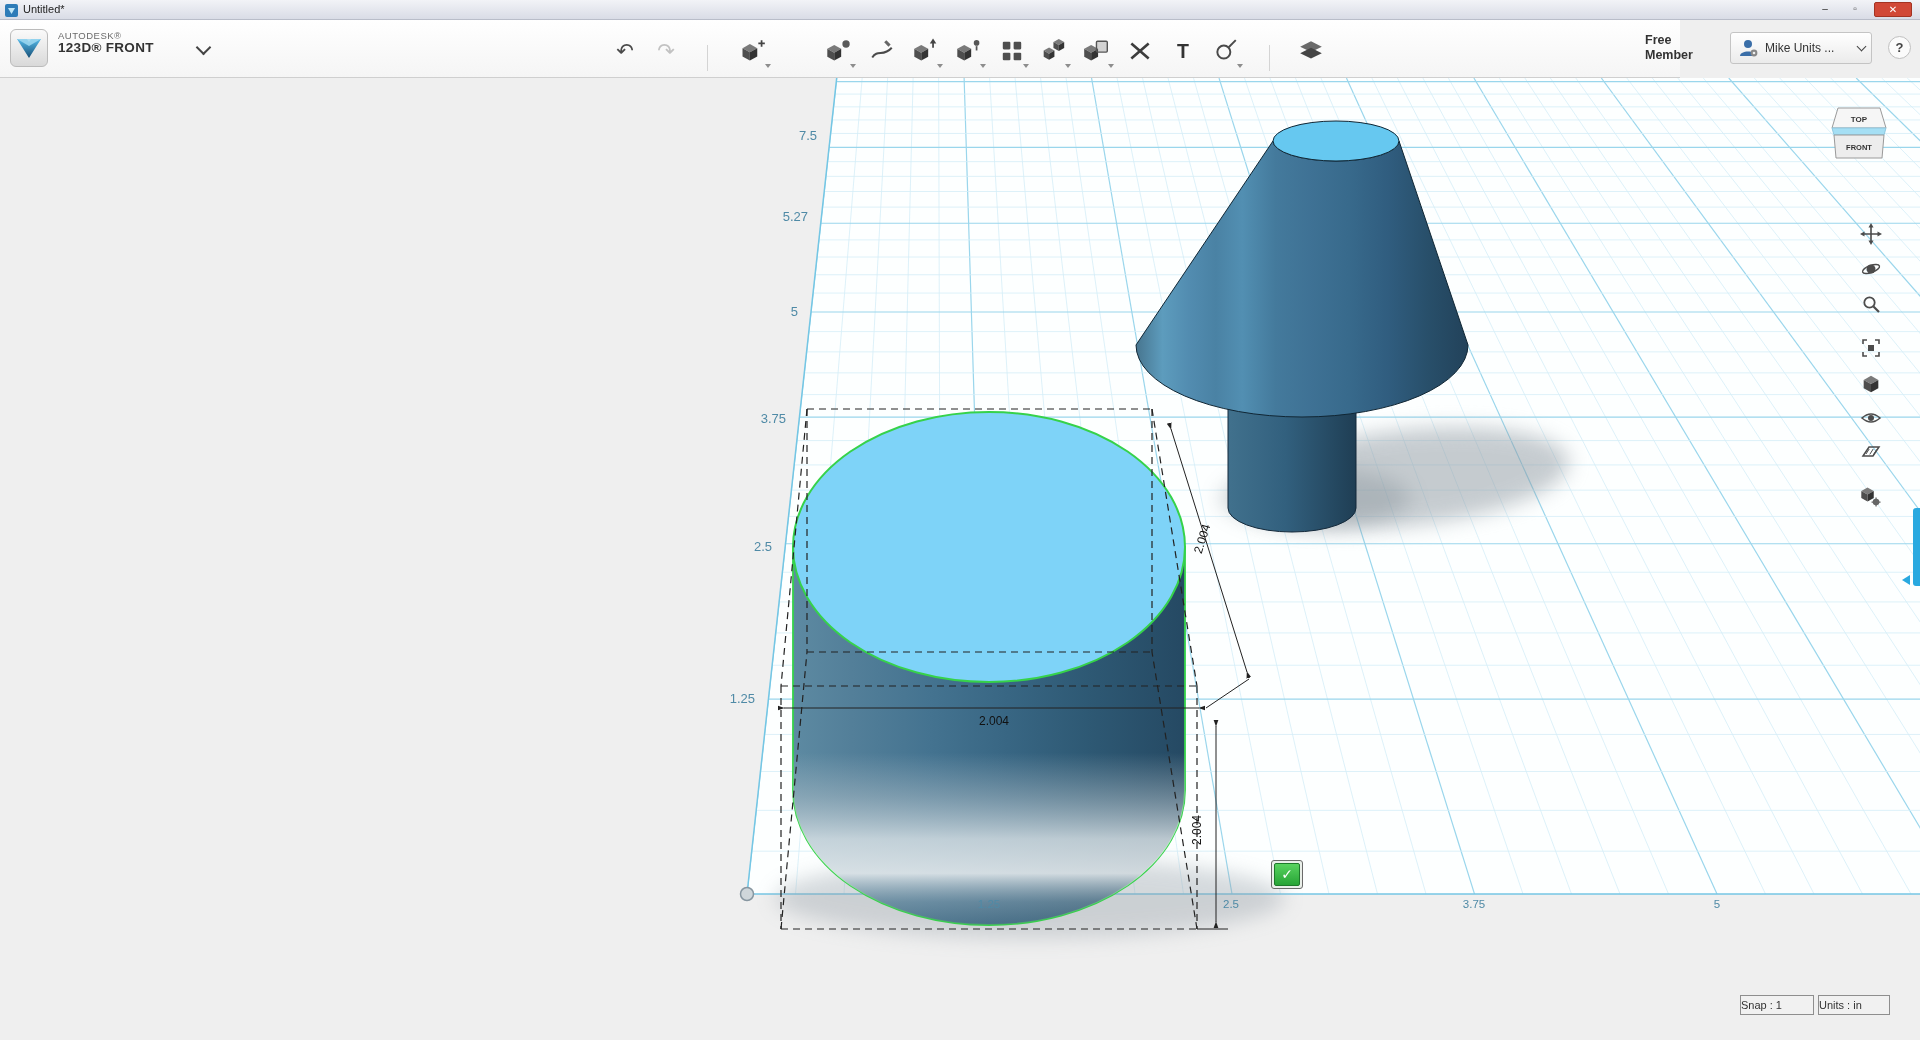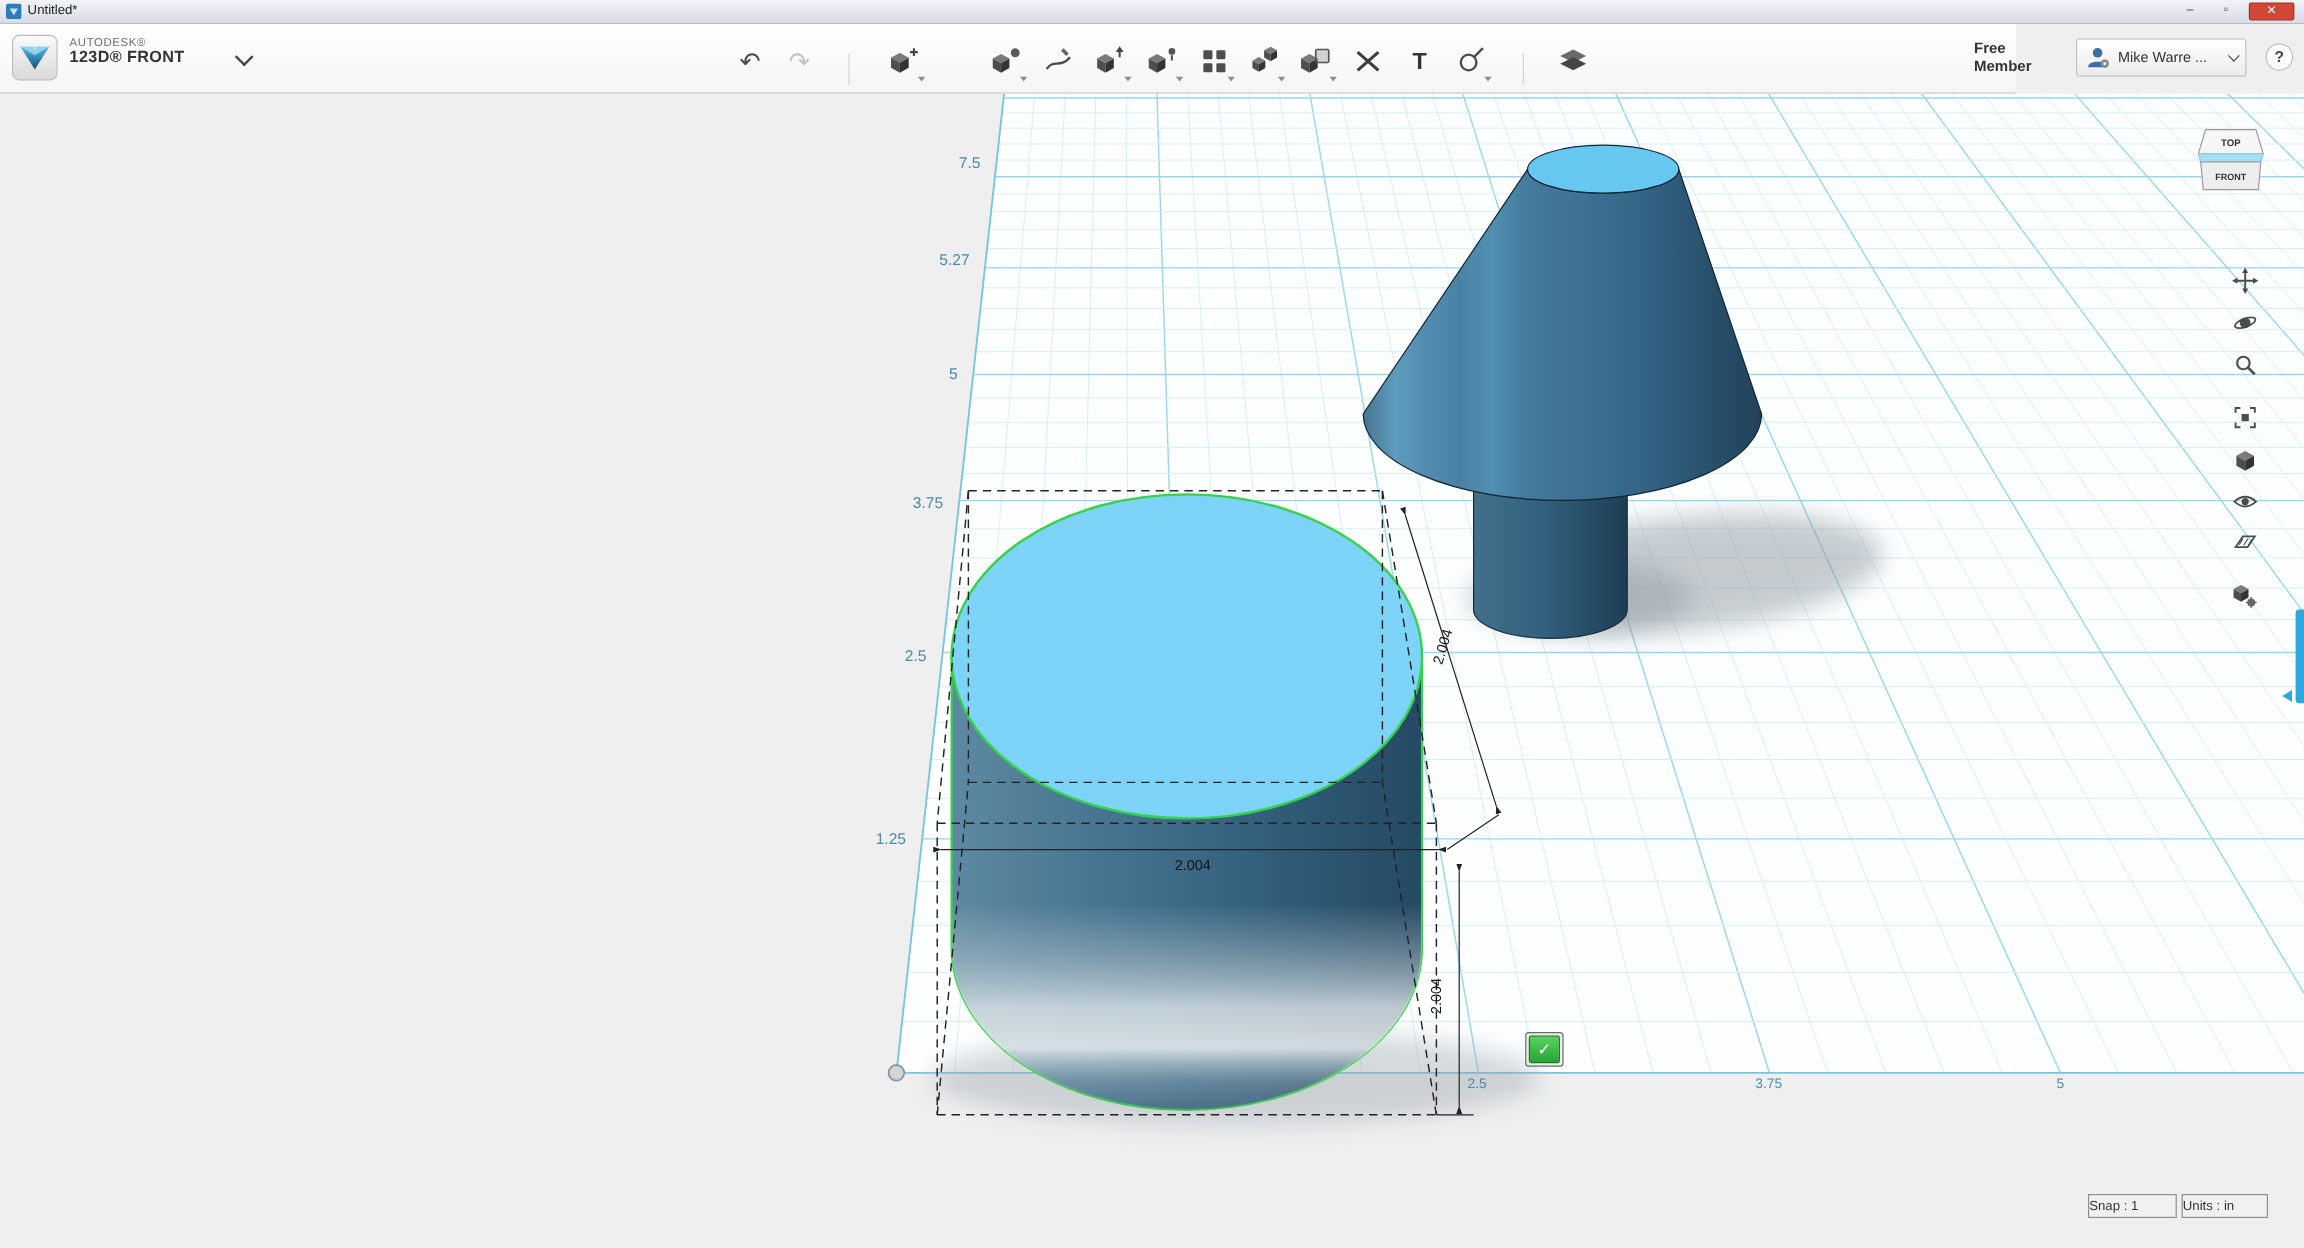--- a/index.html
+++ b/index.html
@@ -214,21 +214,21 @@
     <div>Free</div>
     <div>Member</div>
   </div>
   <div class="userchip">
     <svg width="22" height="22">
       <circle cx="11" cy="7" r="4" fill="#3a6ea8"></circle>
       <path d="M3 19 C3 13 19 13 19 19 Z" fill="#3a6ea8"></path>
       <circle cx="17" cy="16" r="3.4" fill="#888"></circle>
       <circle cx="17" cy="16" r="1.3" fill="#eee"></circle>
     </svg>
-    <span class="uname">Mike Warre ...</span>
+    <span class="uname">Mike Units ...</span>
     <div class="chev"></div>
   </div>
   <div class="helpbtn">?</div>
 </div>
 
 <div class="canvas">
 
   <svg class="scene" width="1920" height="962" viewBox="0 0 1920 962">
     <defs>
       <clipPath id="gridclip">

